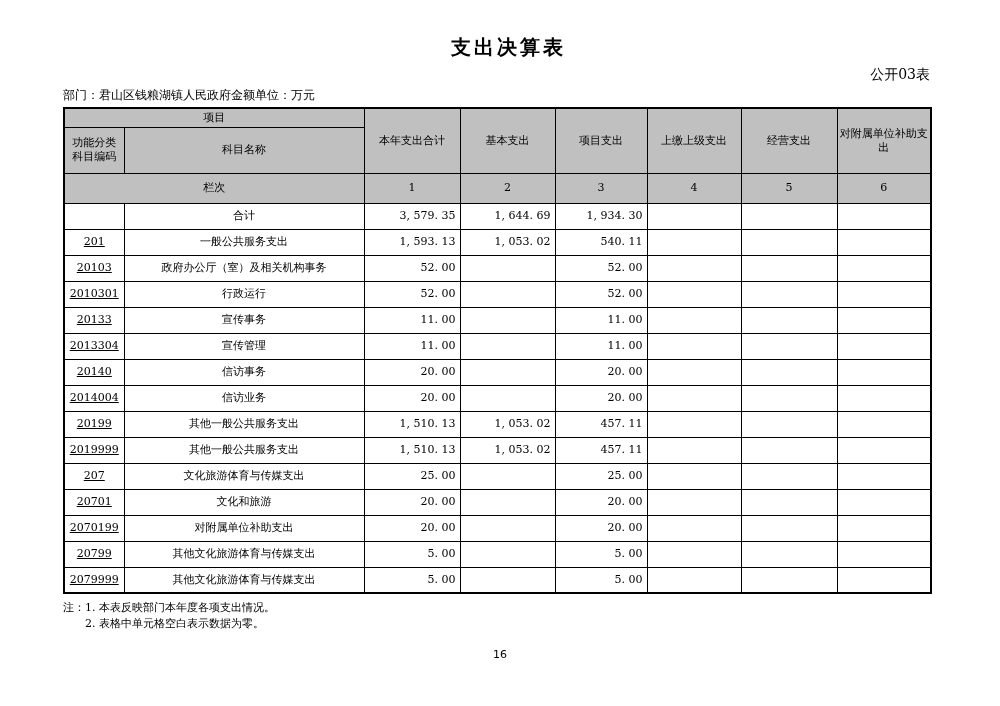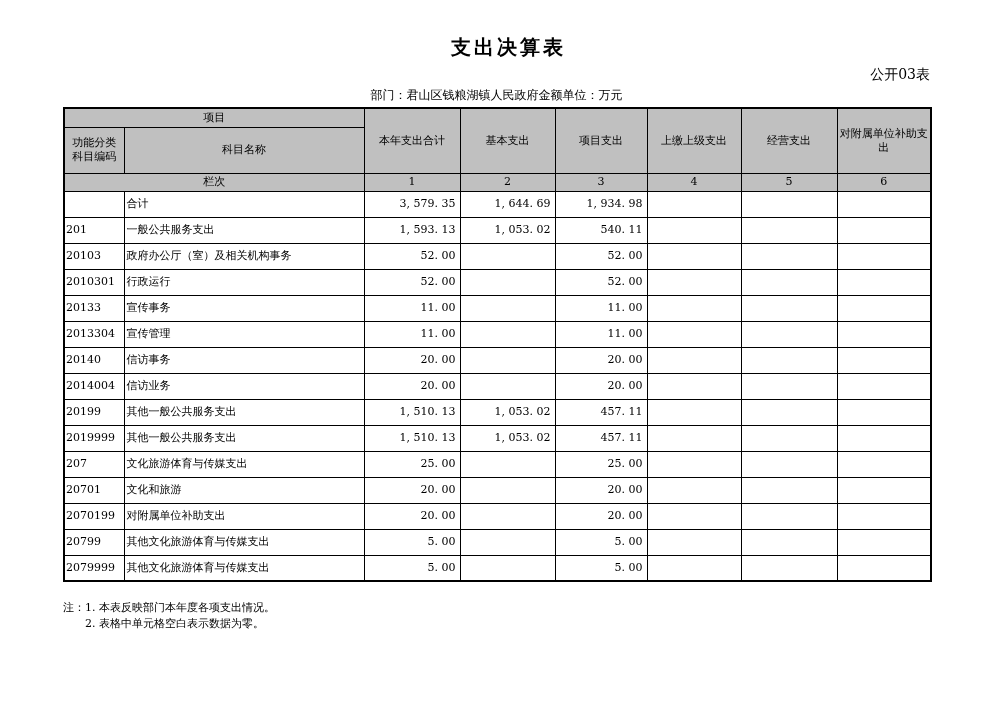--- a/index.html
+++ b/index.html
@@ -15,21 +15,21 @@
   .title {
     position: absolute; top: 34px; left: 0; width: 1000px;
     text-align: center; font-size: 20px; font-weight: bold; letter-spacing: 3px; padding-left: 17px;
   }
   .table-code {
     position: absolute; top: 66px; left: 63px; width: 867px;
     text-align: right; font-size: 14px;
   }
   .meta-row {
     position: absolute; top: 87px; left: 63px; width: 867px;
-    display: flex; justify-content: center;
+    display: flex; justify-content: flex-start;
     font-size: 12px;
   }
 
   table.main {
     position: absolute; top: 107px; left: 63px; width: 867px;
     border-collapse: collapse; table-layout: fixed;
     border: 2px solid #000;
     font-size: 11px;
   }
   table.main th, table.main td {
@@ -39,24 +39,24 @@
     font-weight: normal;
     line-height: 1.25;
   }
   table.main thead th {
     background: #c0c0c0;
     text-align: center;
     padding: 1px 2px;
   }
   tr.h-a { height: 19px; margin-top: 28px; }
   tr.h-b { height: 46px; }
-  tr.h-c { height: 18px; }
+  tr.h-c { height: 30px; }
   tbody tr { height: 26px; background: #fff; }
-  td.code { text-align: left; padding: 0 1px; }
-  td.name { text-align: left; padding: 0 2px; }
+  td.code { text-align: center; padding: 0 1px; text-decoration: underline; }
+  td.name { text-align: center; padding: 0 2px; }
   td.num  { text-align: right; padding: 0 4px; }
 
   .notes {
     position: absolute; top: 600px; left: 63px; width: 867px;
     font-size: 11px; line-height: 16px;
   }
   .note-2 { padding-left: 22px; }
 
   .page-number {
     position: absolute; top: 648px; left: 0; width: 1000px;
@@ -112,21 +112,21 @@
         <th>5</th>
         <th>6</th>
       </tr>
     </thead>
     <tbody id="table-body">
         <tr>
           <td class="code"></td>
           <td class="name">合计</td>
           <td class="num">3, 579. 35</td>
           <td class="num">1, 644. 69</td>
-          <td class="num">1, 934. 98</td>
+          <td class="num">1, 934. 30</td>
           <td class="num"></td>
           <td class="num"></td>
           <td class="num"></td>
         </tr>
         <tr>
           <td class="code">201</td>
           <td class="name">一般公共服务支出</td>
           <td class="num">1, 593. 13</td>
           <td class="num">1, 053. 02</td>
           <td class="num">540. 11</td>
@@ -265,14 +265,15 @@
           <td class="num"></td>
         </tr>
       </tbody>
   </table>
 
   <div class="notes">
     <div class="note-1">注：1. 本表反映部门本年度各项支出情况。</div>
     <div class="note-2">2. 表格中单元格空白表示数据为零。</div>
   </div>
 
+  <div class="page-number">16</div>
 
 </div>
 
 </body></html>

